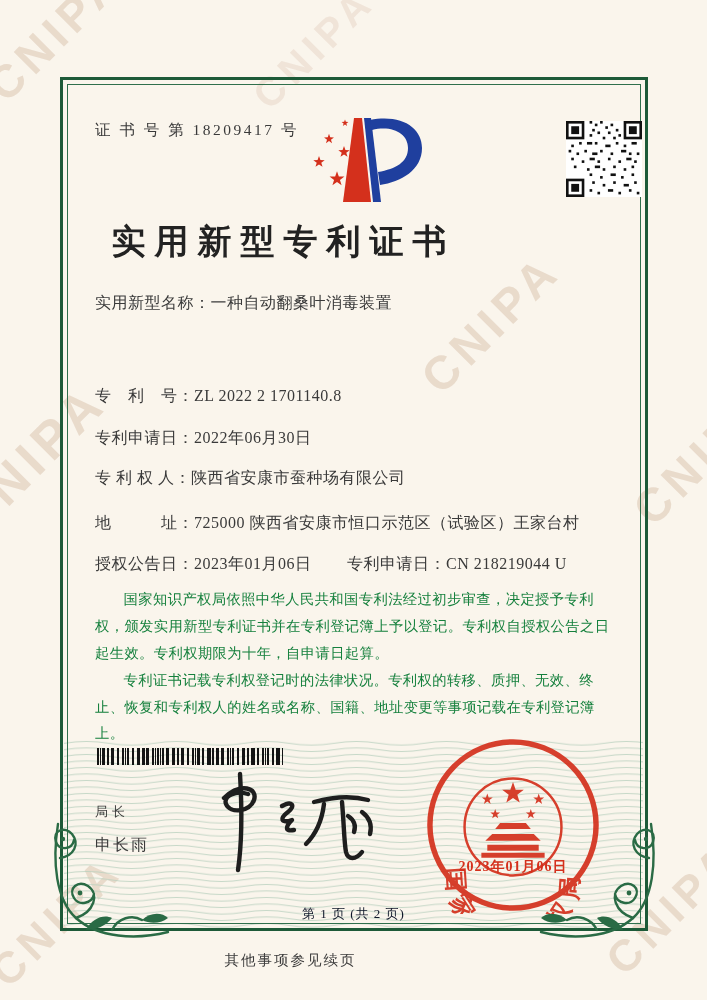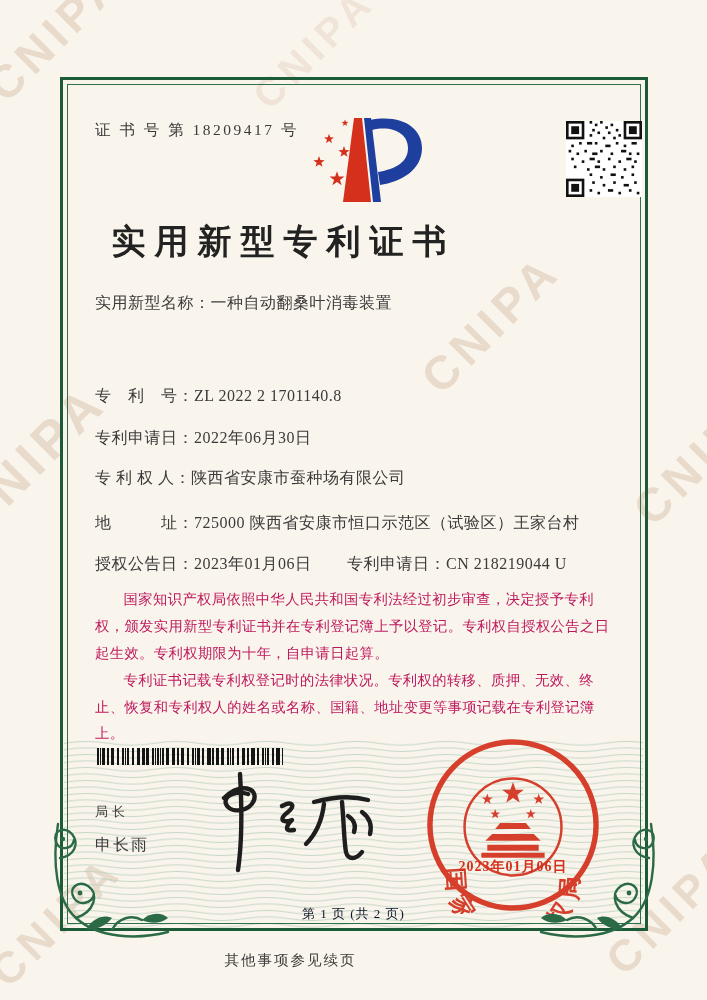--- a/index.html
+++ b/index.html
@@ -40,21 +40,21 @@
     font-size:34px; font-weight:bold; letter-spacing:9px; color:#222; z-index:5;
   }
   
   .field{position:absolute; left:95px; width:530px; font-size:16px; letter-spacing:0.5px; z-index:5; white-space:nowrap;}
   .f1{top:293px;} .f2{top:340px;} .f3{top:386px;} .f4{top:428px;}
   .f5{top:468px;} .f6{top:513px;} .f7{top:554px;}
   .grant-col{position:absolute; left:252px; top:0; white-space:nowrap;}
   .f7{height:20px;}
   
   .body-text{position:absolute; left:95px; top:586px; width:520px; z-index:5;}
-  .body-text p{margin:0; text-indent:2em; font-size:14.3px; line-height:1.88; letter-spacing:0.4px; color:#be185d;}
+  .body-text p{margin:0; text-indent:2em; font-size:14.3px; line-height:1.88; letter-spacing:0.4px; color:#15803d;}
   
   .barcode{position:absolute; left:97px; top:748px; width:186px; height:17px; z-index:5;
     background:
       repeating-linear-gradient(90deg,#141414 0 2px,rgba(0,0,0,0) 2px 5px),
       repeating-linear-gradient(90deg,#141414 0 1px,rgba(0,0,0,0) 1px 7px),
       repeating-linear-gradient(90deg,rgba(0,0,0,0) 0 3px,#141414 3px 4px,rgba(0,0,0,0) 4px 11px);
   }
   
   .sig-title{position:absolute; left:95px; top:803px; font-size:13px; letter-spacing:4px; z-index:5;}
   .sig-name{position:absolute; left:95px; top:835px; font-size:16px; letter-spacing:2px; z-index:5;}

